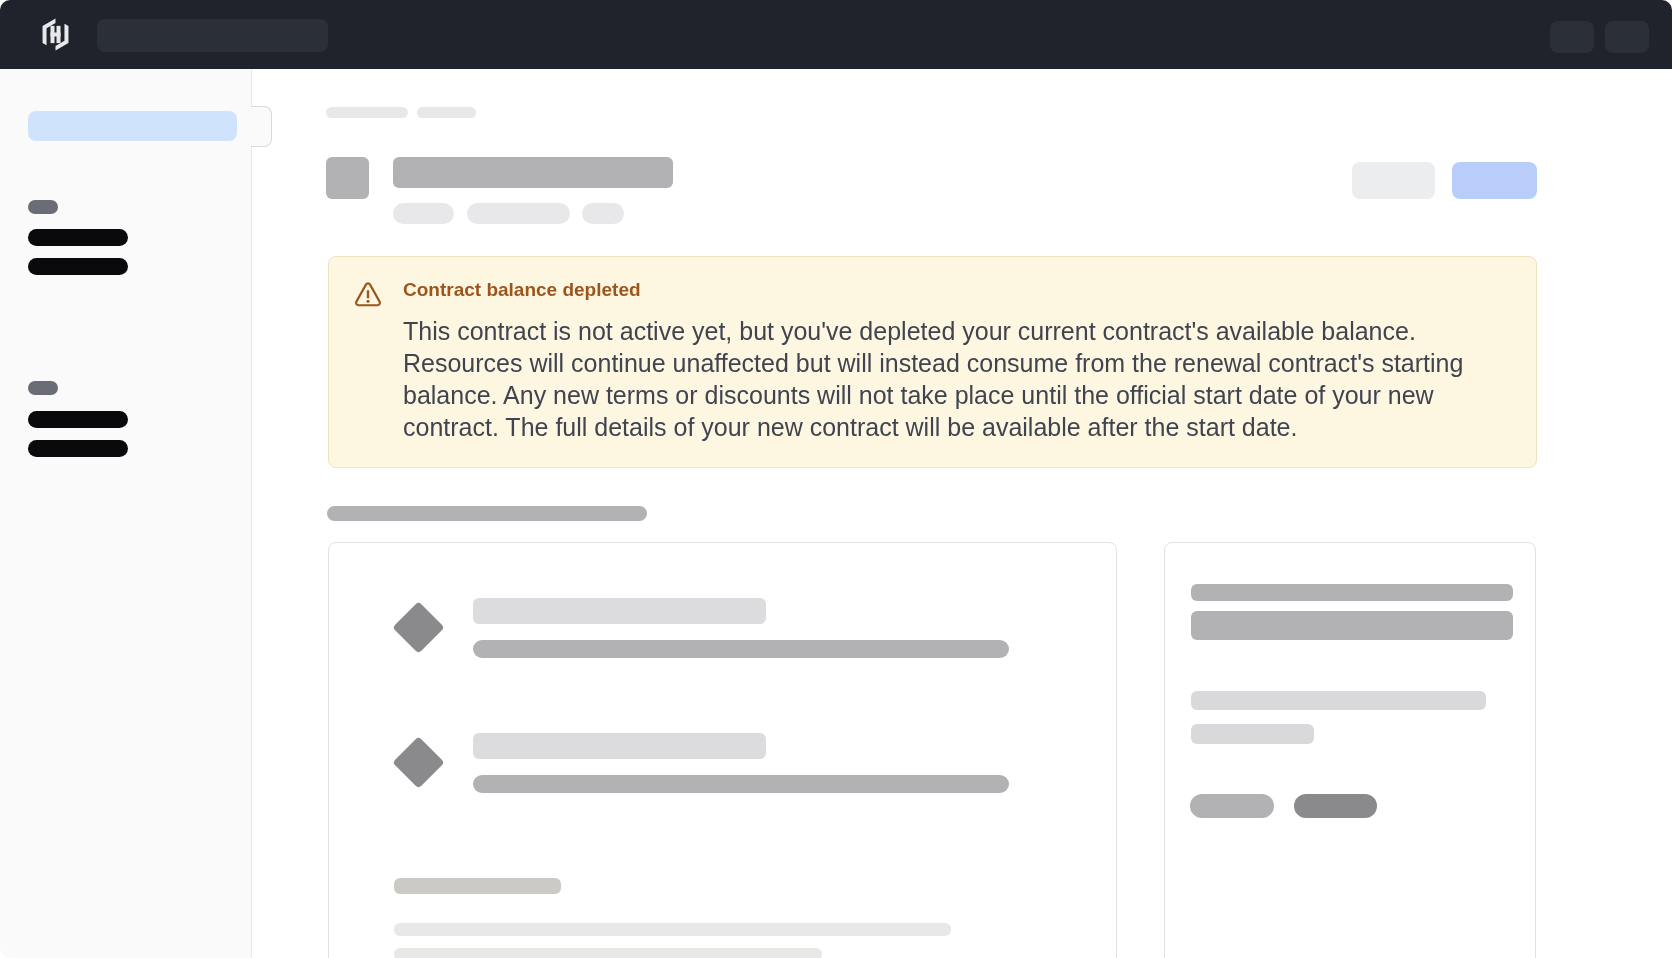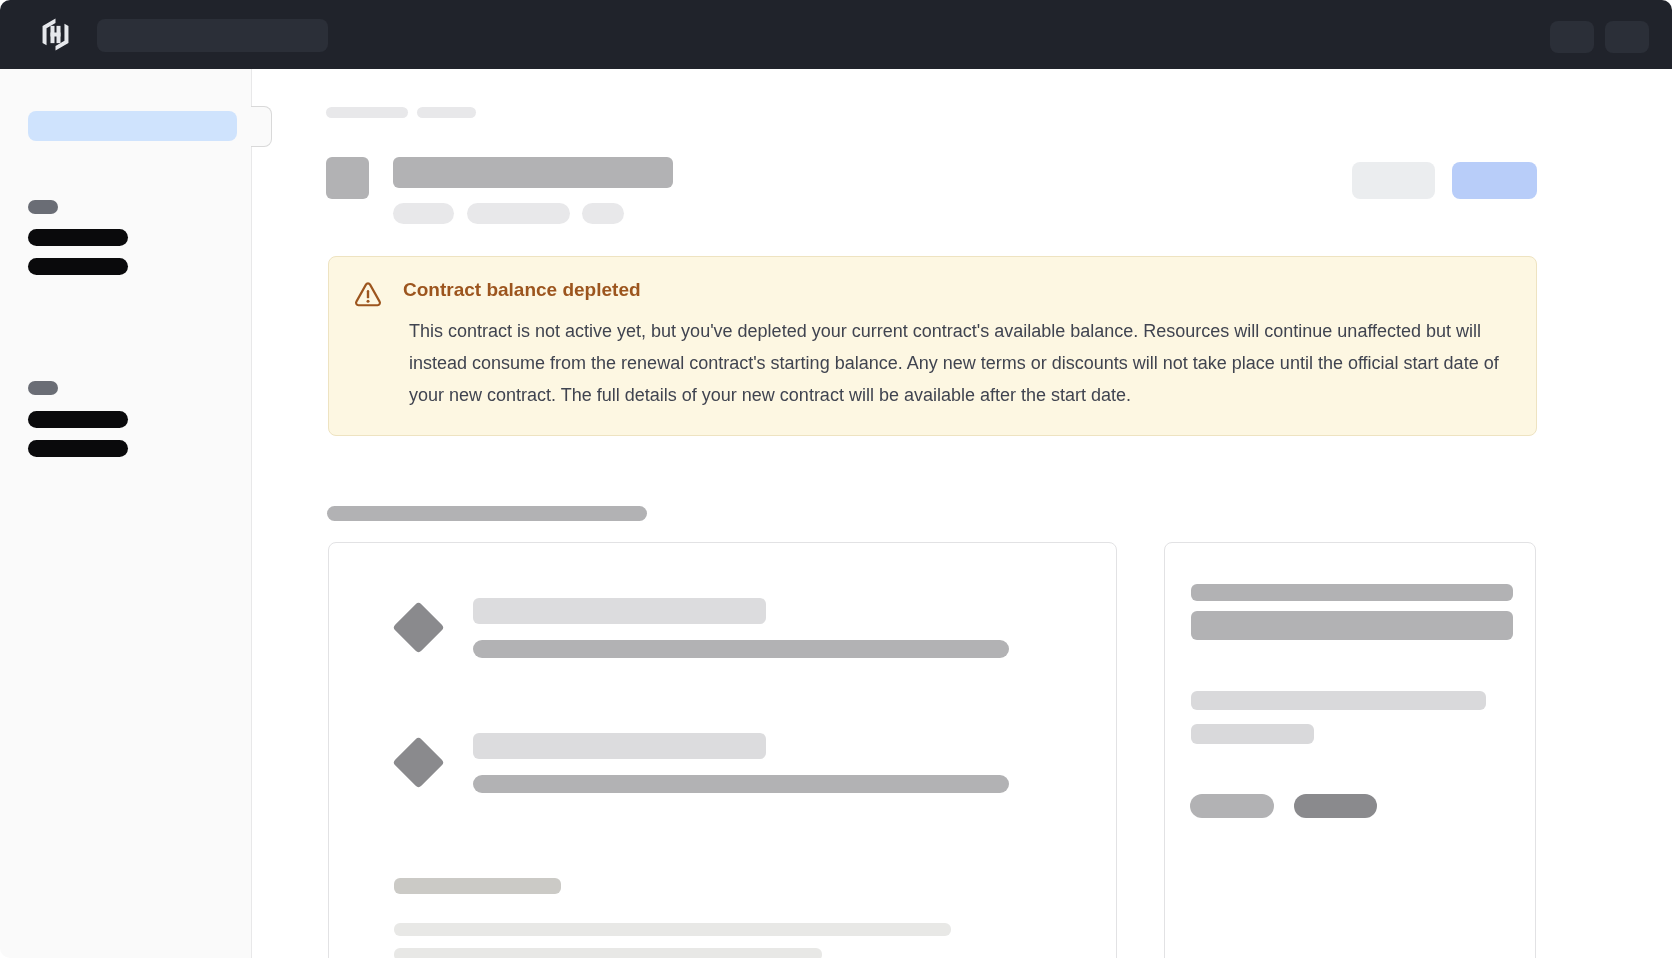--- a/index.html
+++ b/index.html
@@ -46,22 +46,22 @@
   .hdr-btn.sec { left:1099px; width:83px; background:var(--secondary-button-bg,#ebedef); }
   .hdr-btn.pri { left:1199px; width:85px; background:var(--primary-button-bg,#b8cdf9); }
 
   
   .alert { position:absolute; left:75px; top:187px; width:1209px;
            background:var(--alert-bg,#fdf7e2); border:1px solid var(--alert-border,#eee3c1);
            border-radius:8px; padding:18px 15px 24px 24px; display:flex; align-items:flex-start; }
   .alert-icon { width:30px; height:30px; flex:0 0 30px; margin-top:5px; margin-right:20px; }
   .alert-title { font-size:19px; font-weight:bold; line-height:30px;
                  color:var(--alert-heading,#9c551e); margin-bottom:10px; }
-  .alert-body { font-size:18px; line-height:32px; color:var(--alert-text,#404450);
-                max-width:1092px;margin-left:6px; }
+  .alert-body { font-size:25px; line-height:32px; color:var(--alert-text,#404450);
+                max-width:1092px; }
 
   
   .section-bar { position:absolute; left:74px; top:437px; width:320px; height:15px;
                  border-radius:7.5px; background:var(--skeleton-medium,#b2b2b4); }
   .card { position:absolute; top:473px; height:520px; background:#fff;
           border:1px solid var(--card-border,#e2e2e4); border-radius:8px; }
   .card.left { left:75px; width:789px; }
   .card.right { left:911px; width:372px; }
   .bar { position:absolute; border-radius:6px; }
   .diamond { position:absolute; width:37px; height:37px; border-radius:4px;

